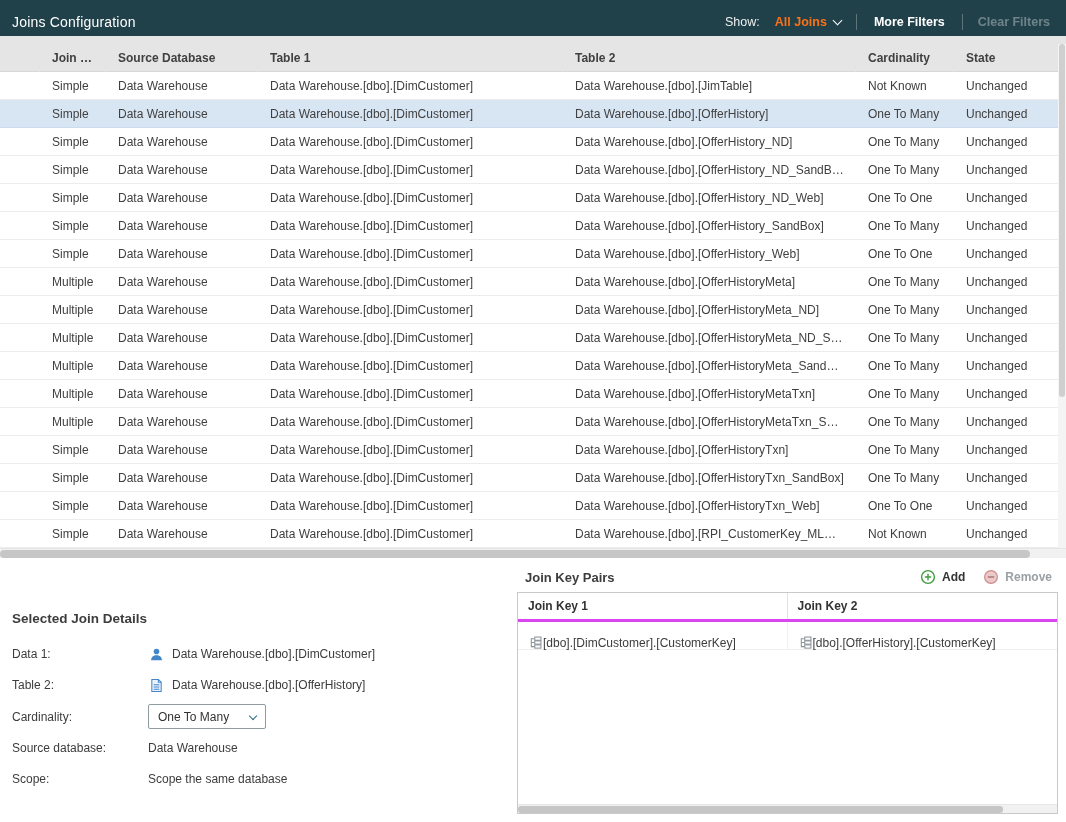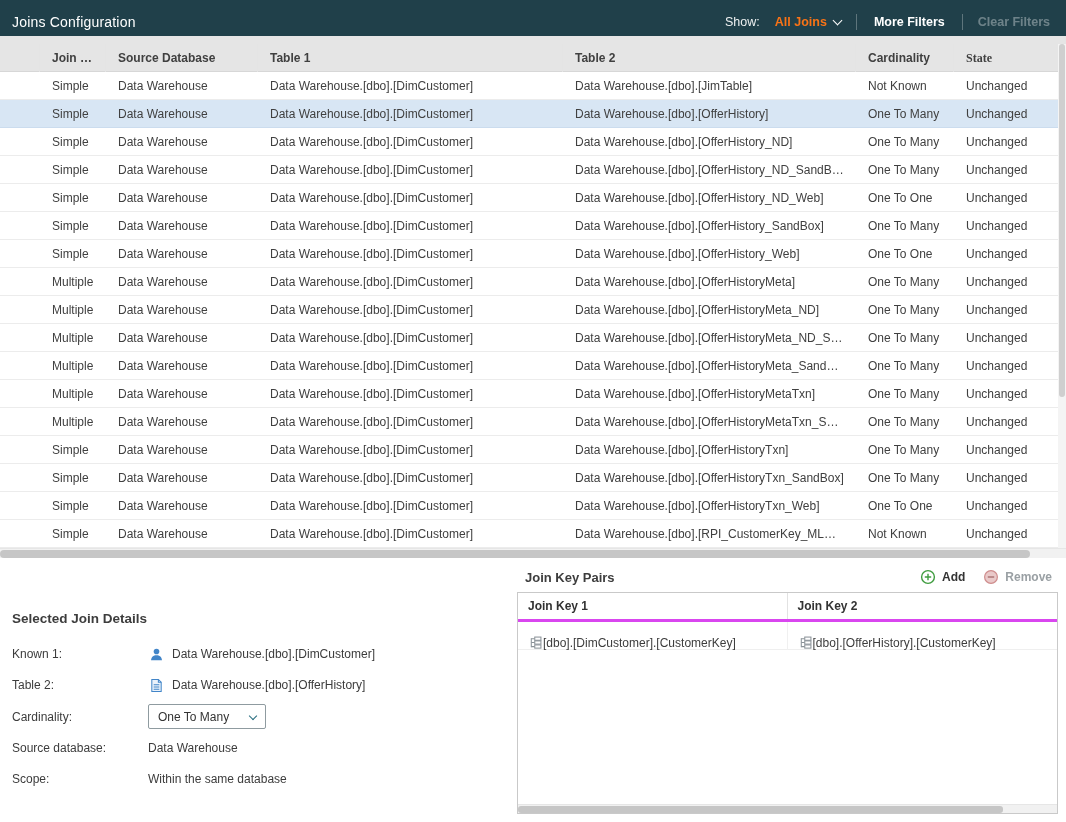--- a/index.html
+++ b/index.html
@@ -18,21 +18,21 @@
   .chev { width:7px; height:7px; border-right:1.6px solid #fff; border-bottom:1.6px solid #fff; transform:rotate(45deg); margin-top:-3px; }
   .vsep { width:1px; height:16px; background:rgba(255,255,255,.28); }
   .more-filters { color:#fff; font-weight:bold; padding:2px 4px; }
   .clear-filters { color:rgba(255,255,255,.35); font-weight:bold; padding:2px 2px; cursor:default; }
 
   
   .table-wrap { position:relative; flex:0 0 512px; padding-top:8px; background:#e5e5e5; }
   .thead, .trow { display:grid; grid-template-columns:40px 66px 152px 305px 293px 98px minmax(0,1fr); align-items:center; height:28px; margin-right:8px; }
   .thead { font-weight:bold; color:#333; border-bottom:1px solid #d7d7d7; }
   .thead .cell { height:28px; line-height:28px; border-right:1px solid #e4e4e4; }
-  .thead .cell:last-child { border-right:none;font-family:Liberation Serif, serif; }
+  .thead .cell:last-child { border-right:none; }
   .cell { padding:0 12px; white-space:nowrap; overflow:hidden; text-overflow:ellipsis; color:#404040; }
   .trow { border-bottom:1px solid #ececec; cursor:pointer; background:#fff; }
   .trow.selected { background:#d8e6f4; border-bottom-color:#cbdcee; }
 
   .vscroll { position:absolute; top:8px; right:0; bottom:0; width:8px; background:#f4f4f4; }
   .vthumb { position:absolute; top:0; left:1px; width:6px; height:70%; background:#cfcfcf; border-radius:3px; }
 
   .hscroll { flex:0 0 10px; background:#f1f1f1; position:relative; border-top:1px solid #e6e6e6; }
   .hscroll .hthumb { position:absolute; top:1px; left:0; height:8px; width:1030px; background:#c6c6c6; border-radius:4px; }
 
@@ -260,21 +260,21 @@
   <div class="hscroll">
     <div class="hthumb"></div>
   </div>
 
   <div class="bottom">
 
     <section class="details">
       <h2 class="panel-title">Selected Join Details</h2>
 
       <div class="field">
-        <div class="flabel">Known 1:</div>
+        <div class="flabel">Data 1:</div>
         <div class="fvalue">
           <span class="icon16">
             <svg width="15" height="15" viewBox="0 0 16 16">
                 <circle cx="8" cy="4.8" r="3" fill="#4285c8"></circle>
                 <path d="M2.2 14c0-3.2 2.6-5.3 5.8-5.3s5.8 2.1 5.8 5.3z" fill="#4285c8"></path>
               </svg>
           </span>
           <span>Data Warehouse.[dbo].[DimCustomer]</span>
         </div>
       </div>
@@ -306,21 +306,21 @@
       <div class="field">
         <div class="flabel">Source database:</div>
         <div class="fvalue">
             <span>Data Warehouse</span>
           </div>
       </div>
 
       <div class="field">
         <div class="flabel">Scope:</div>
         <div class="fvalue">
-            <span>Within the same database</span>
+            <span>Scope the same database</span>
           </div>
       </div>
     </section>
 
     <section class="joinkeys">
       <div class="jk-header">
         <h2 class="panel-title">Join Key Pairs</h2>
         <div class="jk-actions">
           <button class="jk-btn">
             <span class="icon16">

